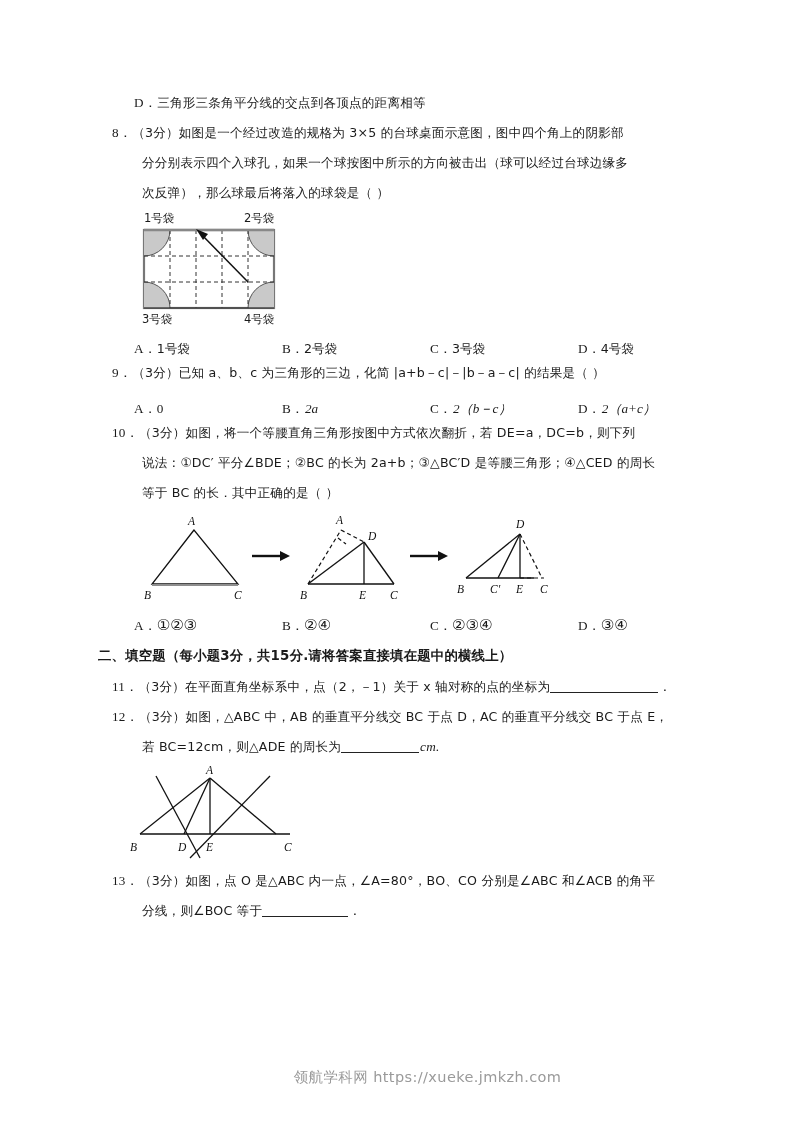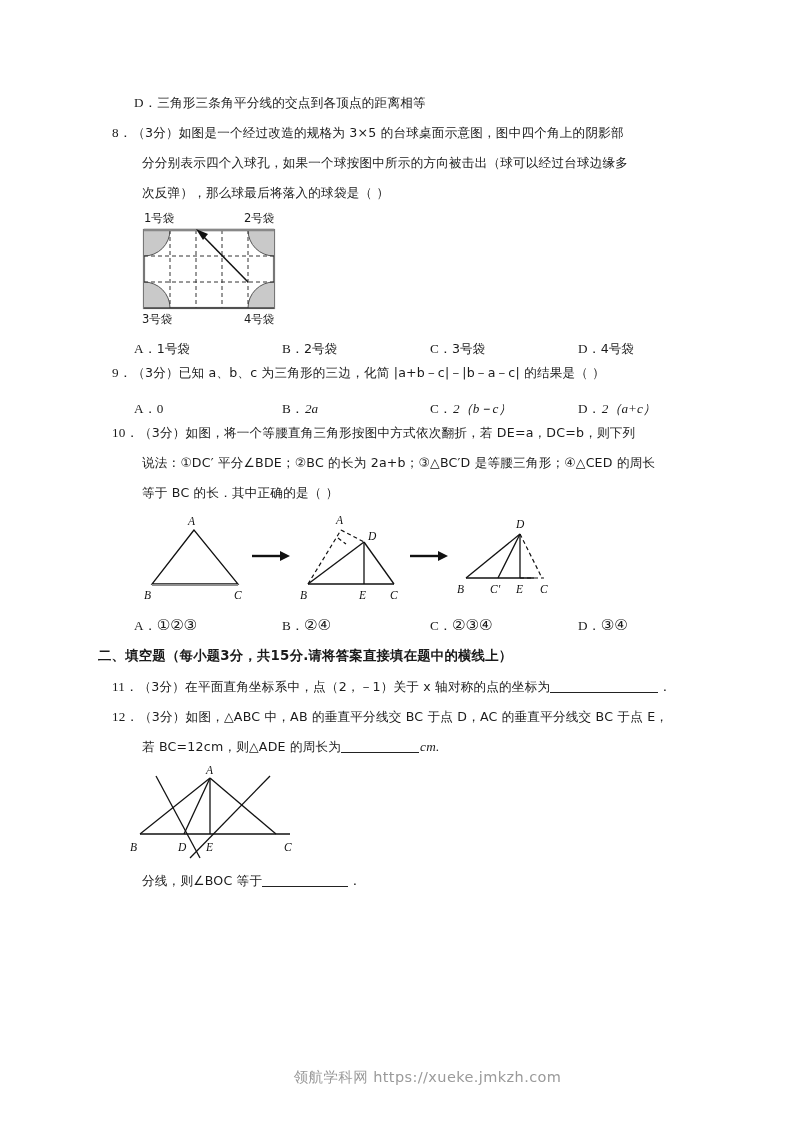--- a/index.html
+++ b/index.html
@@ -285,20 +285,23 @@
           <line x1="62" y1="96" x2="142" y2="14"></line>
         </g>
         <text x="78" y="12" font-size="11.5" font-style="italic" fill="#111">A</text>
         <text x="2" y="89" font-size="11.5" font-style="italic" fill="#111">B</text>
         <text x="50" y="89" font-size="11.5" font-style="italic" fill="#111">D</text>
         <text x="78" y="89" font-size="11.5" font-style="italic" fill="#111">E</text>
         <text x="156" y="89" font-size="11.5" font-style="italic" fill="#111">C</text>
       </svg>
     </div>
 
+    <div class="line">
+      <span>13．</span><span class="cn">（3分）</span><span class="cn">如图，点 O 是△ABC 内一点，∠A=80°，BO、CO 分别是∠ABC 和∠ACB 的角平</span>
+    </div>
     <div class="line indent-2">
       <span class="cn">分线，则∠BOC 等于</span><span class="blank-line" style="width:86px;"></span><span>．</span>
     </div>
 
   </div>
 
   <div class="footer">
     <span>领航学科网</span>
     <span class="wm-site">https://xueke.jmkzh.com</span>
   </div>

